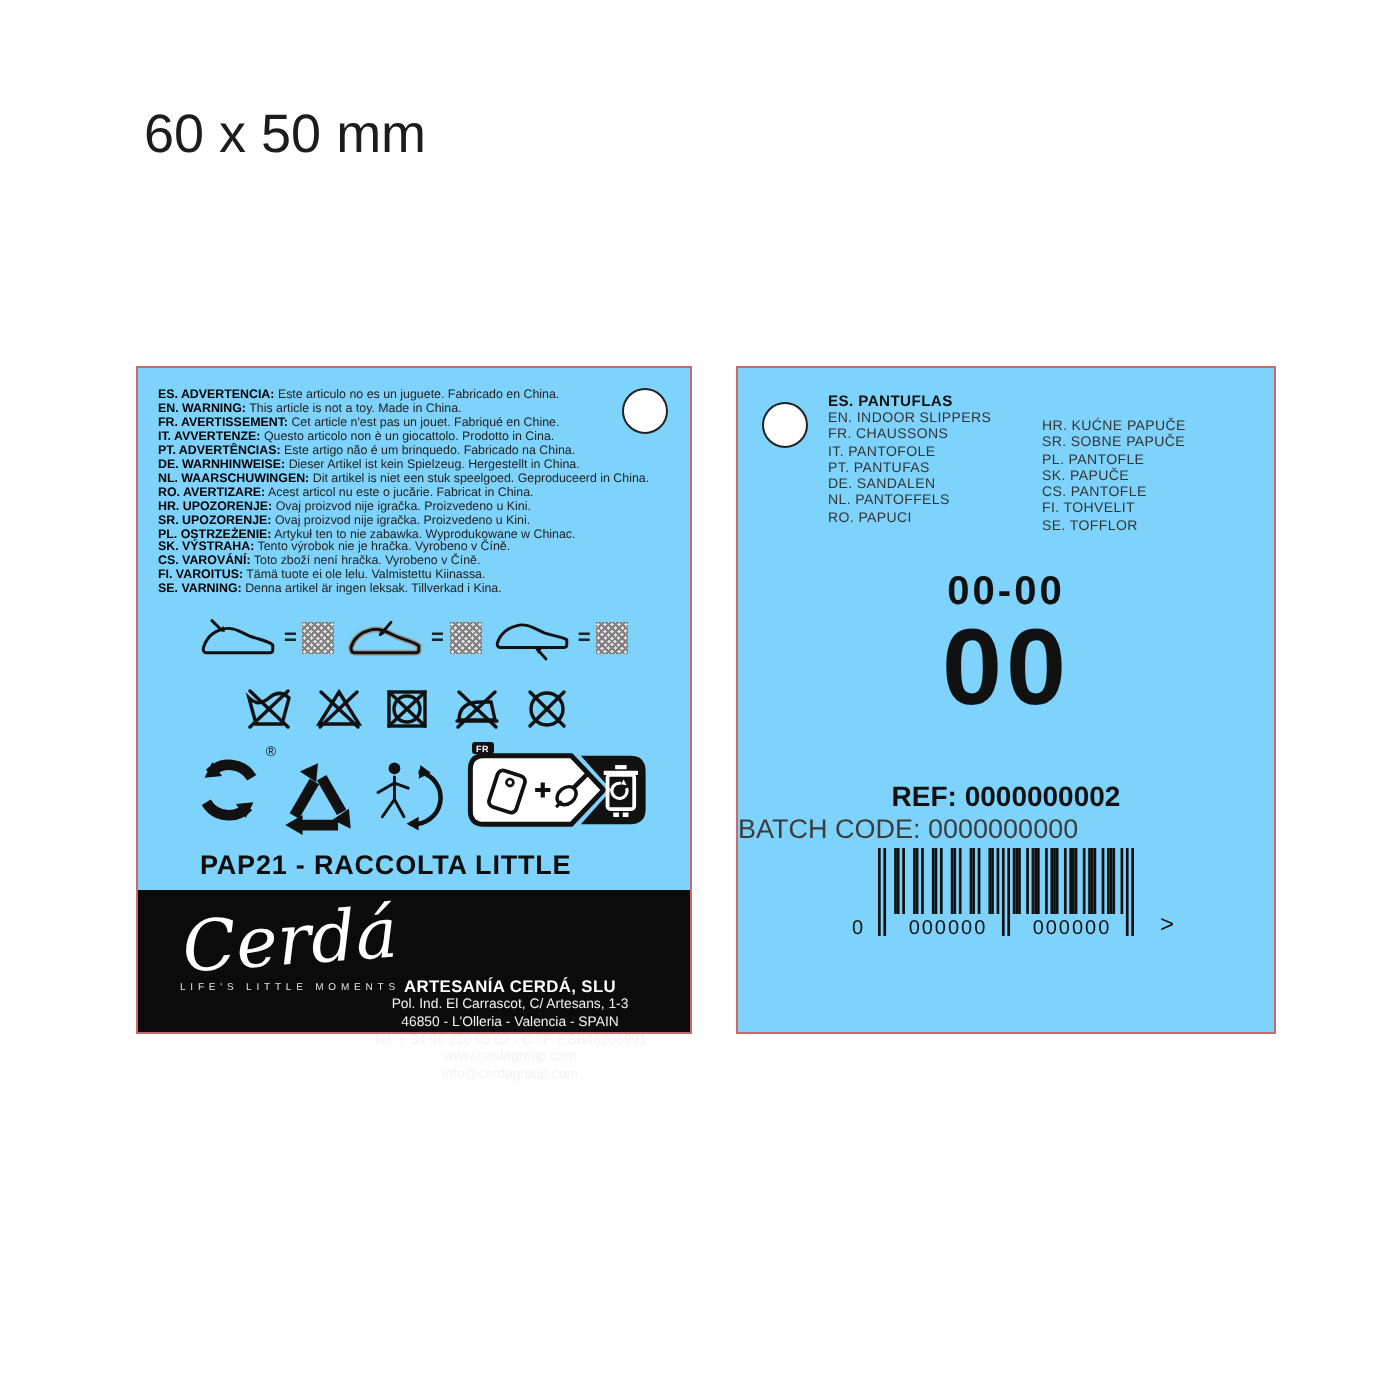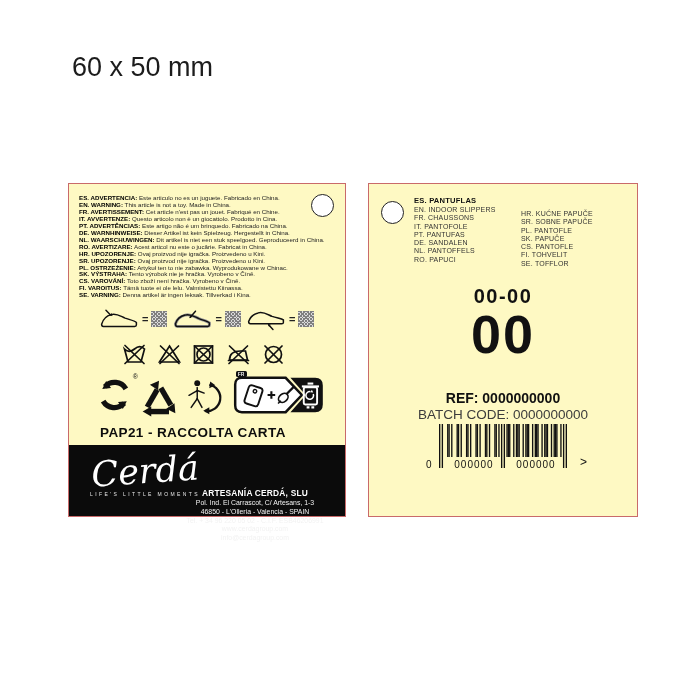--- a/index.html
+++ b/index.html
@@ -2,21 +2,21 @@
 <html><head>
 <meta charset="utf-8">
 <style>
   * { margin:0; padding:0; box-sizing:border-box; }
   html,body { width:700px; height:700px; background:#ffffff; overflow:hidden;
               font-family:"Liberation Sans", sans-serif; color:#111; }
   body { position:relative; }
 
   .dim-label { position:absolute; left:72px; top:52px; font-size:27px; color:#1c1c1c; }
 
-  .label { position:absolute; top:183px; height:334px; border:1px solid #c96a6a; background:#fef9c3; }
+  .label { position:absolute; top:183px; height:334px; border:1px solid #c96a6a; background:#7dd3fc; }
   .label.left  { left:68px;  width:278px; }
   .label.right { left:368px; width:270px; }
 
   .hole { position:absolute; width:23px; height:23px; border:1.6px solid #222; border-radius:50%; background:#fff; }
   .hole.tr { right:11px; top:10px; }
   .hole.tl { left:12px;  top:17px; }
 
   
   .warnings { position:absolute; left:10px; top:11px; right:8px; font-size:6.2px; line-height:6.95px; color:#222; }
   .warn-line b { color:#000; }
@@ -56,21 +56,21 @@
   .lang-col { position:absolute; font-size:7px; line-height:8.3px; color:#333; letter-spacing:0.2px; }
   .col1 { left:45px;  top:22px; }
   .col2 { left:152px; top:26px; }
 
   .size-range { position:absolute; left:0; right:0; top:101px; text-align:center;
                 font-size:20px; font-weight:bold; letter-spacing:1.5px; }
   .size-big   { position:absolute; left:0; right:0; top:127px; text-align:center;
                 font-size:54px; line-height:46px; font-weight:bold; letter-spacing:2px; }
 
   .ref   { position:absolute; left:0; right:0; top:206px; text-align:center; font-size:14px; font-weight:bold; }
-  .batch { position:absolute; left:0; right:0; top:223px; text-align:center; font-size:13.5px; color:#3c3c3c; }
+  .batch { position:absolute; left:0; right:0; top:223px; text-align:left; font-size:13.5px; color:#3c3c3c; }
 
   .barcode-wrap { position:absolute; left:50%; top:240px; width:172px; height:46px; transform:translateX(-50%); }
   .barcode-svg  { position:absolute; left:22px; top:0; width:128px; height:44px; }
   .bc-num { position:absolute; bottom:0; font-size:10px; color:#111; }
   .bc-left  { left:9px; }
   .bc-g1 { left:28px; width:58px; text-align:center; letter-spacing:1px; }
   .bc-g2 { left:90px; width:58px; text-align:center; letter-spacing:1px; }
   .bc-end { right:2px; font-size:12px; bottom:1px; }
 
   .made-in { position:absolute; left:0; right:0; top:301px; text-align:center; font-size:9px; letter-spacing:0.6px; color:#222; }
@@ -234,21 +234,21 @@
           <path d="M80 9 h6" stroke="#fff" stroke-width="2.2"></path>
           <path d="M79 34 h3 M84 34 h3" stroke="#fff" stroke-width="2.4"></path>
           <path d="M86 20 a4 4 0 1 1 -3 -2.5" fill="none" stroke="#fff" stroke-width="1.6"></path>
           <path d="M84.5 15.5 l-1.5 2.5 3 0.5 z" fill="#fff"></path>
         </g>
       </svg>
       <span class="fr-tab">FR</span>
     </div>
   </div>
 
-  <div class="pap21">PAP21 - RACCOLTA CARTA</div>
+  <div class="pap21">PAP21 - RACCOLTA LITTLE</div>
 
   <div class="footer">
     <div class="logo-wrap">
       <div class="logo">Cerdá</div>
       <div class="tagline">LIFE'S LITTLE MOMENTS</div>
     </div>
     <div class="addr">
       <div class="name">ARTESANÍA CERDÁ, SLU</div>
       <div>
 
@@ -301,21 +301,21 @@
       <div>CS. PANTOFLE</div>
 
       <div>FI. TOHVELIT</div>
 
       <div>SE. TOFFLOR</div>
     </div>
 
   <div class="size-range">00-00</div>
   <div class="size-big">00</div>
 
-  <div class="ref">REF: 0000000000</div>
+  <div class="ref">REF: 0000000002</div>
   <div class="batch">BATCH CODE: 0000000000</div>
 
   <div class="barcode-wrap">
     <svg class="barcode-svg" viewBox="0 0 95 40" preserveAspectRatio="none" fill="#111">
         <rect x="0" y="0" width="1" height="40"></rect>
         <rect x="2" y="0" width="1" height="40"></rect>
         <rect x="6" y="0" width="1" height="30"></rect>
         <rect x="7" y="0" width="1" height="30"></rect>
         <rect x="9" y="0" width="1" height="30"></rect>
         <rect x="13" y="0" width="1" height="30"></rect>

